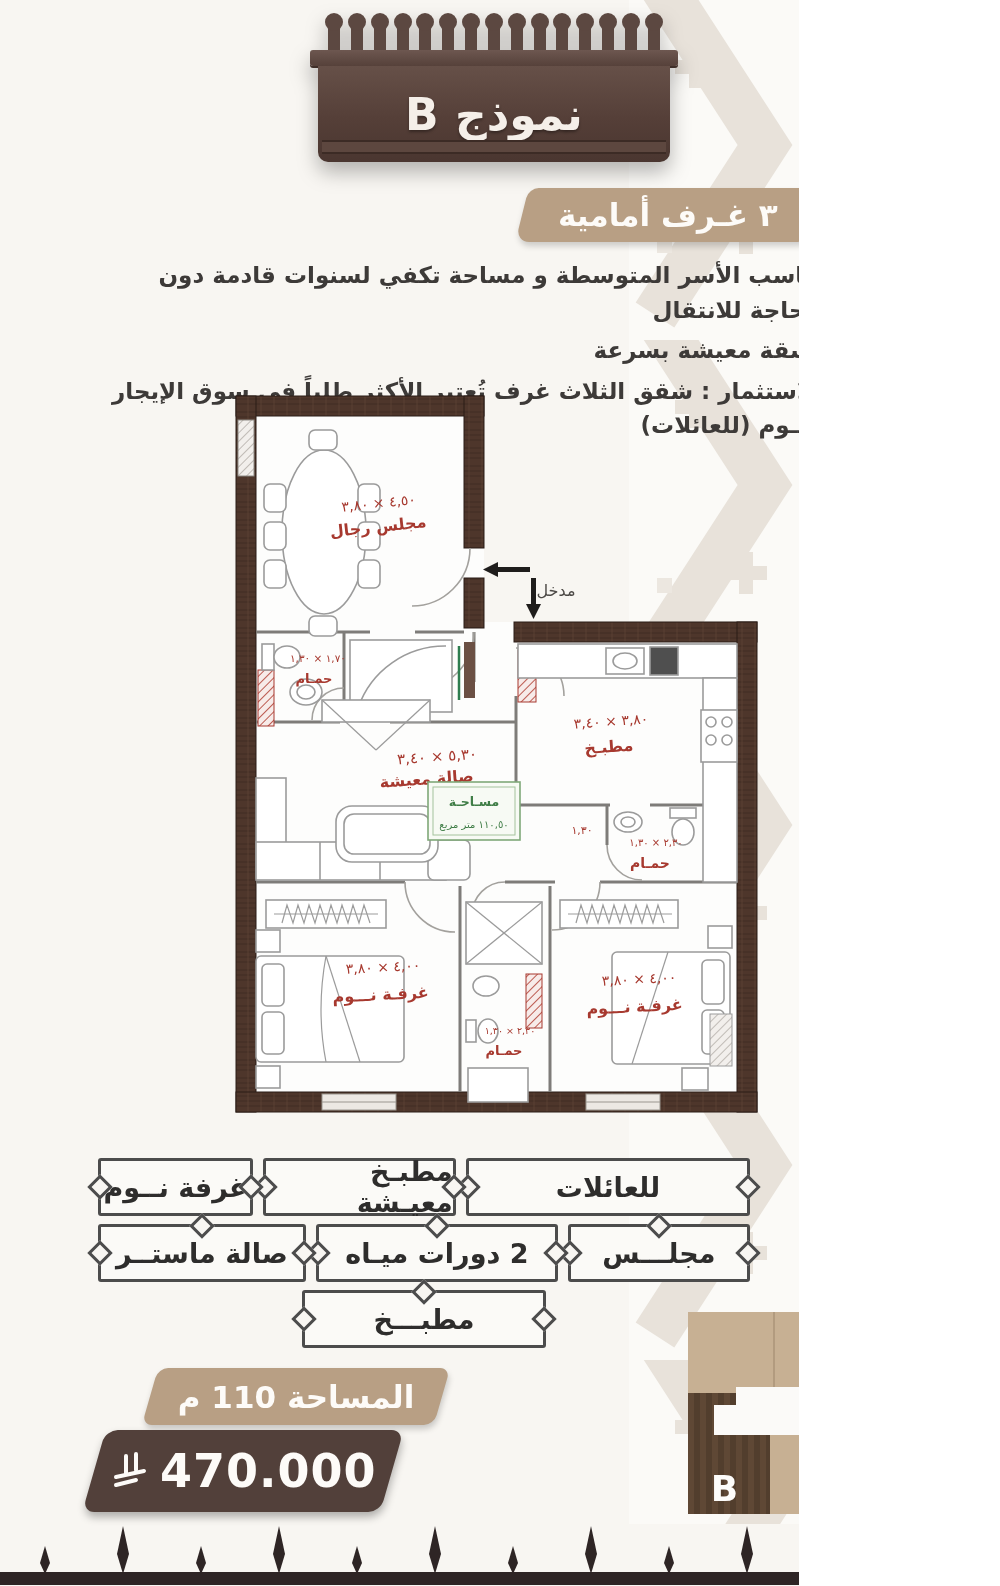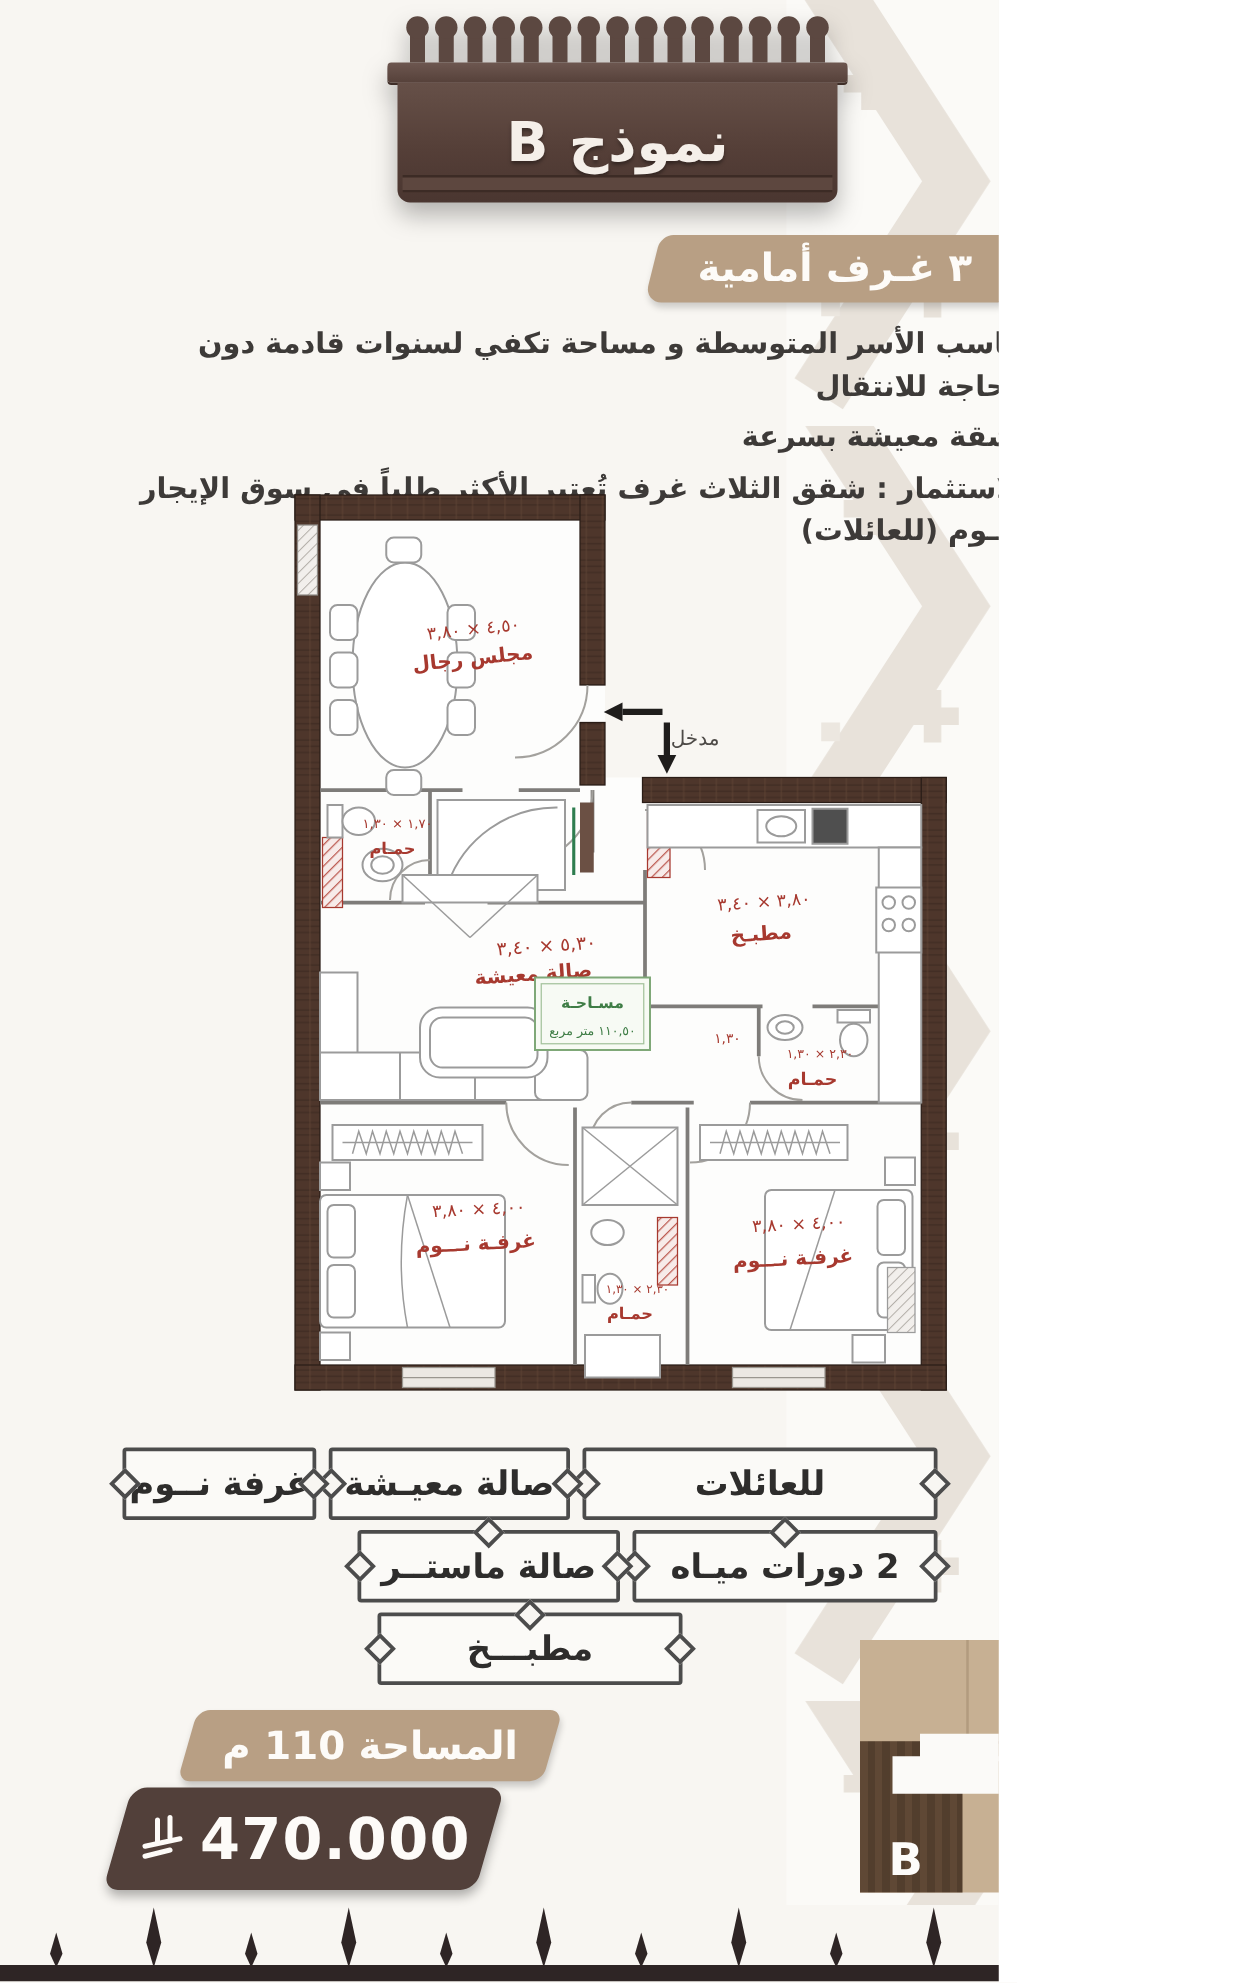--- a/index.html
+++ b/index.html
@@ -344,29 +344,35 @@
   <div class="legend">
     <div class="legend-row">
       <div class="tag" style="width:280px">
           <span class="pin pin-l"></span>
           <span class="pin pin-r"></span>
           <span>للعائلات</span>
         </div>
       <div class="tag" style="width:188px">
           <span class="pin pin-l"></span>
           <span class="pin pin-r"></span>
-          <span>صالة معيـشة</span>
+          <span>مطبـخ معيـشة</span>
         </div>
       <div class="tag" style="width:150px">
           <span class="pin pin-l"></span>
           <span class="pin pin-r"></span>
           <span>غرفة نــوم</span>
         </div>
     </div>
     <div class="legend-row">
+      <div class="tag" style="width:178px">
+          <span class="pin pin-l"></span>
+          <span class="pin pin-r"></span>
+          <span class="pin pin-t"></span>
+          <span>مجلـــس</span>
+        </div>
       <div class="tag" style="width:238px">
           <span class="pin pin-l"></span>
           <span class="pin pin-r"></span>
           <span class="pin pin-t"></span>
           <span>2 دورات ميـاه</span>
         </div>
       <div class="tag" style="width:204px">
           <span class="pin pin-l"></span>
           <span class="pin pin-r"></span>
           <span class="pin pin-t"></span>

